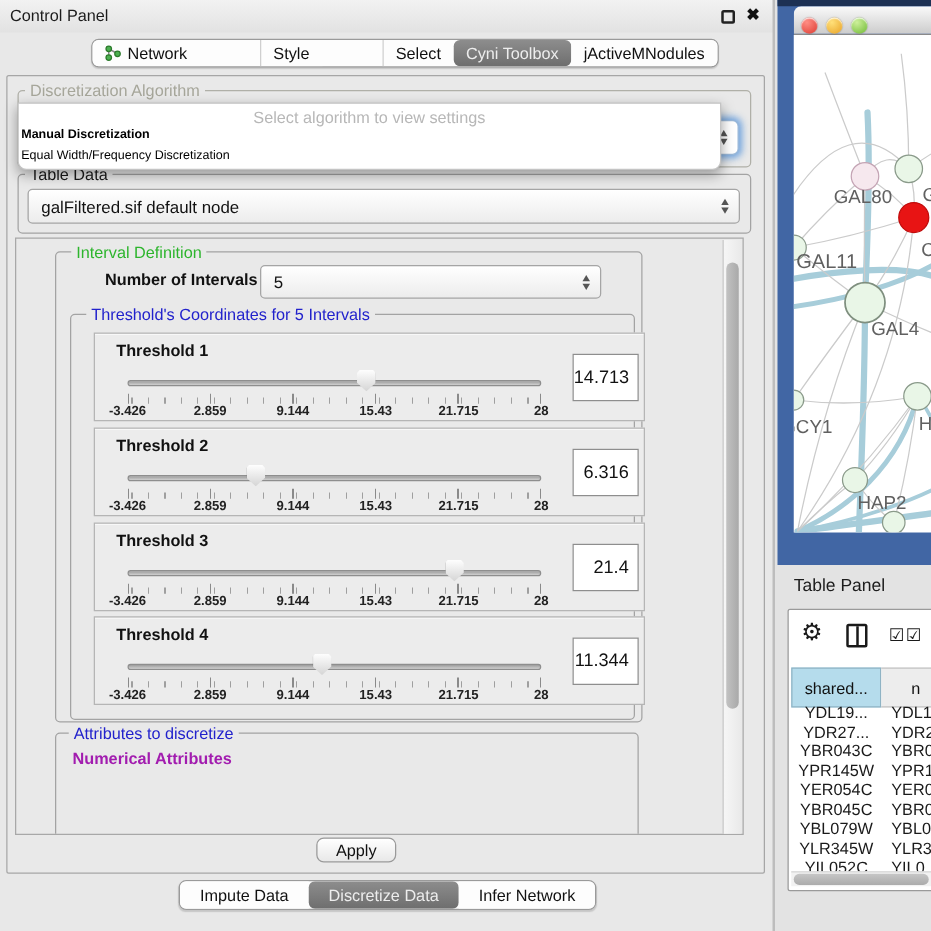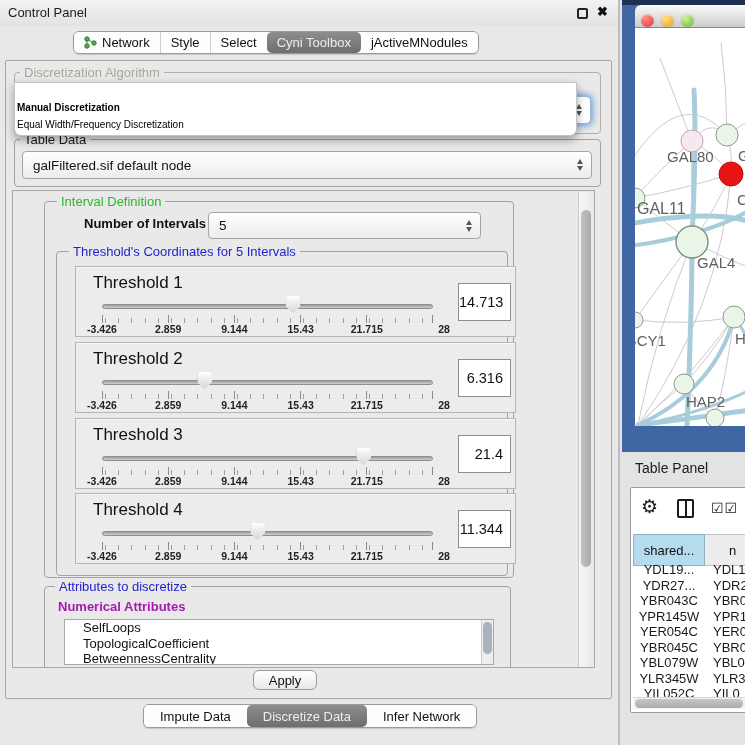--- a/index.html
+++ b/index.html
@@ -7,21 +7,21 @@
   #stage{position:relative;width:745px;height:745px;overflow:hidden;background:#e8e8e8;}
   .abs{position:absolute;}
   
   #titlebar{left:0;top:0;width:620px;height:26px;background:linear-gradient(#f2f2f2,#e2e2e2);}
   #titlebar .title{left:8px;top:5px;font-size:13px;color:#1c1c1c;}
   .float-btn{left:577px;top:8px;width:11px;height:11px;border:2px solid #222;border-radius:2px;}
   .close-btn{left:597px;top:4px;font-size:13px;font-weight:bold;color:#111;}
   
   .segbar{display:flex;background:#fdfdfd;border:1px solid #9a9a9a;border-radius:6px;overflow:hidden;box-shadow:0 1px 1px rgba(0,0,0,.15);}
   .seg{display:flex;align-items:center;justify-content:flex-start;font-size:13px;color:#111;height:100%;padding:0 10px;background:#fdfdfd;}
-  .seg.div{border-left:1px solid #cfcfcf;}
+  .seg.div{border-left:1px solid #cfcfcf;margin-left:48px;}
   .seg.sel{background:linear-gradient(#8d8d8d,#6e6e6e);color:#ededed;border-radius:5px;}
   
   #outerpanel{left:5px;top:60px;width:607px;height:639px;border:1px solid #a6a6a6;background:#e9e9e9;border-radius:2px;}
   .group{border:1px solid #a3a3a3;border-radius:4px;}
   .gtitle{position:absolute;font-size:13px;background:#e9e9e9;padding:0 4px;white-space:nowrap;}
   .green{color:#2db52d;}
   .blue{color:#2222cc;}
   .combo{background:linear-gradient(#ffffff,#ececec);border:1px solid #a5a5a5;border-radius:4px;box-shadow:inset 0 1px 0 #fff;display:flex;align-items:center;font-size:13.5px;color:#111;padding-left:10px;}
   .stepper{position:absolute;right:8px;top:50%;transform:translateY(-50%);display:flex;flex-direction:column;align-items:center;gap:2px;}
   .tri-up{width:0;height:0;border-left:3.5px solid transparent;border-right:3.5px solid transparent;border-bottom:5px solid #555;}
@@ -29,32 +29,32 @@
   
   #alg-popup{left:14px;top:82px;width:563px;height:54px;background:#fff;border:1px solid #c4c4c4;border-radius:0 0 7px 7px;box-shadow:0 4px 10px rgba(0,0,0,.35);z-index:20;}
   #alg-popup .prompt{position:absolute;left:0;top:3px;width:100%;text-align:center;font-size:13px;color:#b7b7b7;}
   #alg-popup .item{position:absolute;left:2px;font-size:10px;color:#000;}
   
   #scrollpane{left:12px;top:190px;width:583px;height:478px;border:1px solid #a8a8a8;background:#e9e9e9;overflow:hidden;}
   .vscroll{position:absolute;right:1px;top:1px;width:15px;height:476px;background:linear-gradient(90deg,#f6f6f6,#e9e9e9);border-left:1px solid #c9c9c9;}
   .vthumb{position:absolute;left:2px;width:10px;border-radius:6px;background:linear-gradient(90deg,#c2c2c2,#a9a9a9);}
   
   .tpanel{position:absolute;left:62px;width:441px;height:71px;background:#ececec;border:1px solid #b5b5b5;box-shadow:inset 0 1px 0 #f8f8f8;}
-  .tpanel .tlabel{position:absolute;left:17px;top:6px;font-size:17px;font-weight:normal;color:#111;}
+  .tpanel .tlabel{position:absolute;left:17px;top:6px;font-size:13px;font-weight:bold;color:#111;}
   .track{position:absolute;left:26px;top:37px;width:331px;height:5px;border-radius:3px;background:linear-gradient(#9c9c9c,#cfcfcf);border:1px solid #8e8e8e;}
   .thumb{position:absolute;top:29px;width:15px;height:17px;transform:translateX(-50%);background:linear-gradient(#fefefe,#d5d5d5);clip-path:polygon(50% 100%,0 60%,0 14%,14% 0,86% 0,100% 14%,100% 60%);filter:drop-shadow(0 1px 1px rgba(0,0,0,.35));}
   .ticks{position:absolute;left:26px;top:48px;width:331px;height:8px;
     background:
       repeating-linear-gradient(90deg,#8a8a8a 0 1px,transparent 1px 66px),
       repeating-linear-gradient(90deg,transparent 0 3px,#9f9f9f 3px 4px,transparent 4px 13.2px) 0 3px/331px 5px no-repeat;}
   .ticklabels{position:absolute;left:26px;top:56px;width:331px;height:12px;}
   .ticklabels span{position:absolute;transform:translateX(-50%);font-size:10.5px;font-weight:bold;color:#222;white-space:nowrap;}
   .ticklabels span:nth-child(1){left:0;} .ticklabels span:nth-child(2){left:20%;}
   .ticklabels span:nth-child(3){left:40%;} .ticklabels span:nth-child(4){left:60%;}
-  .ticklabels span:nth-child(5){left:80%;} .ticklabels span:nth-child(6){left:100%;margin-left:11px;}
+  .ticklabels span:nth-child(5){left:80%;} .ticklabels span:nth-child(6){left:100%;}
   .vbox{position:absolute;left:382px;top:16px;width:53px;height:38px;background:#fff;border:1px solid #8e8e8e;font-size:14.5px;color:#111;text-align:right;line-height:36px;padding-right:7px;}
   
   #attr-list{left:63px;top:618px;width:430px;height:46px;background:#fff;border:1px solid #a9a9a9;overflow:hidden;font-size:13px;color:#111;}
   #attr-list .li{padding-left:18px;line-height:15.5px;white-space:nowrap;}
   .list-vscroll{position:absolute;right:0;top:0;width:12px;height:100%;background:#eee;border-left:1px solid #ccc;}
   .list-vthumb{position:absolute;left:1px;top:2px;width:9px;height:32px;border-radius:5px;background:#a9b4bf;}
   
   .pushbtn{background:linear-gradient(#ffffff,#e8e8e8);border:1px solid #9a9a9a;border-radius:6px;font-size:13px;color:#111;display:flex;align-items:center;justify-content:center;}
   
   #rightbg{left:620px;top:0;width:125px;height:745px;background:#e3e3e3;}
@@ -122,20 +122,21 @@
   <div class="abs gtitle" style="left:20px;top:65px;color:#a6a69a;">Discretization Algorithm</div>
 
   <div class="abs" style="left:560px;top:96px;width:31px;height:28px;background:#fff;border:1px solid #9ab8d8;border-radius:5px;box-shadow:0 0 6px 2px rgba(90,150,220,.85);">
     <span class="stepper">
         <span class="tri-up"></span>
         <span class="tri-dn"></span>
       </span>
   </div>
 
   <div class="abs" id="alg-popup">
+    <div class="prompt">Select algorithm to view settings</div>
     <div class="item" style="top:19px;font-weight:bold;">Manual Discretization</div>
     <div class="item" style="top:36px;">Equal Width/Frequency Discretization</div>
   </div>
 
   <div class="abs group" style="left:14px;top:139px;width:587px;height:48px;"></div>
   <div class="abs gtitle" style="left:20px;top:132px;color:#1a1a1a;">Table Data</div>
   <div class="abs combo" style="left:22px;top:151px;width:570px;height:28px;">
     <span>galFiltered.sif default node</span>
     <span class="stepper">
         <span class="tri-up"></span>
@@ -220,28 +221,20 @@
           <span>15.43</span>
           <span>21.715</span>
           <span>28</span>
       </div>
       <div class="vbox">11.344</div>
     </div>
 
     <div class="abs group" style="left:31px;top:395px;width:467px;height:90px;"></div>
     <div class="abs gtitle blue" style="left:42px;top:388px;">Attributes to discretize</div>
     <div class="abs" style="left:45px;top:408px;font-size:13px;font-weight:bold;color:#a21caf;">Numerical Attributes</div>
-    <div class="abs" id="attr-list" style="left:51px;top:428px;">
-      <div class="li">SelfLoops</div>
-      <div class="li">TopologicalCoefficient</div>
-      <div class="li">BetweennessCentrality</div>
-      <div class="list-vscroll">
-          <div class="list-vthumb"></div>
-        </div>
-    </div>
 
     <div class="vscroll">
       <div class="vthumb" style="top:18px;height:357px;"></div>
     </div>
   </div>
 
   <div class="abs pushbtn" style="left:253px;top:670px;width:64px;height:20px;">
     <span>Apply</span>
   </div>
 

